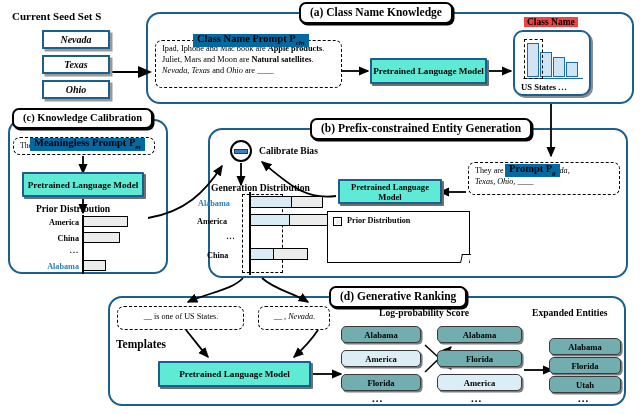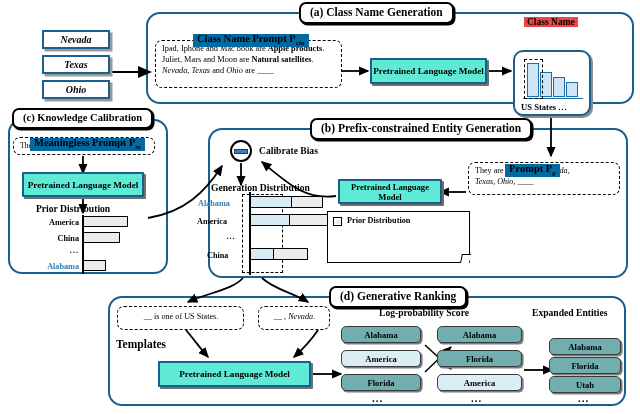--- a/index.html
+++ b/index.html
@@ -254,39 +254,40 @@
 
     <line x1="311" y1="374" x2="341" y2="374" stroke="#000" stroke-width="1.8" marker-end="url(#ahs)"></line>
 
     <path d="M425,345 L451,369" fill="none" stroke="#000" stroke-width="1.5" marker-end="url(#ahs)"></path>
     <path d="M425,372 L451,347" fill="none" stroke="#000" stroke-width="1.5" marker-end="url(#ahs)"></path>
 
     <line x1="524" y1="370" x2="552" y2="370" stroke="#000" stroke-width="1.8" marker-end="url(#ahs)"></line>
   </svg>
 
   <div class="panel" style="left:146px; top:12px; width:488px; height:92px;"></div>
-  <div class="sec-title" style="left:299px; top:2px;">(a) Class Name Generation</div>
-
+  <div class="sec-title" style="left:299px; top:2px;">(a) Class Name Knowledge</div>
+
+  <div class="hdr" style="left:12px; top:10px;">Current Seed Set S</div>
 
   <div class="seedbox" style="left:42px; top:55px; width:68px; height:19px;">Texas</div>
   <div class="seedbox" style="left:42px; top:30px; width:68px; height:19px;">Nevada</div>
   <div class="seedbox" style="left:42px; top:80px; width:68px; height:19px;">Ohio</div>
 
   <div class="dashbox" style="left:155px; top:40px; width:187px; height:48px;">
     <div class="prompt-text">
       <div><span>Ipad, Iphone and Mac book are </span><span class="bd">Apple products</span>.</div>
       <div><span>Juliet, Mars and Moon are </span><span class="bd">Natural satellites</span>.</div>
       <div><span class="it">Nevada, Texas</span> and <span class="it">Ohio</span> are <span class="blank">____</span></div>
     </div>
   </div>
   <div class="dash-label" style="left:193px; top:34px;"><span>Class Name Prompt P</span><sub style="font-style:italic;font-size:7px;">cln</sub></div>
 
   <div class="plm" style="left:370px; top:58px; width:117px; height:26px;">Pretrained Language Model</div>
 
-  <div class="cn-panel" style="left:513px; top:30px; width:78px; height:66px;margin-top:20px;">
+  <div class="cn-panel" style="left:513px; top:30px; width:78px; height:66px;">
     <div style="position:absolute;left:8px;top:9px;width:62px;height:36px;">
       <div class="cbar" style="left:4px;  width:12px; height:34px;"></div>
       <div class="cbar" style="left:17px; width:12px; height:25px;"></div>
       <div class="cbar" style="left:30px; width:12px; height:20px;"></div>
       <div class="cbar" style="left:43px; width:12px; height:15px;"></div>
       <div class="cn-axis" style="left:0px; bottom:-2px; width:60px;"></div>
       <div class="cn-dash" style="left:1px; top:-2px; width:19px; height:40px;"></div>
     </div>
     <div class="small-hdr" style="left:6px; top:50px; font-size:8.6px;">
       <span>US States</span> <span style="letter-spacing:1px;">...</span>

